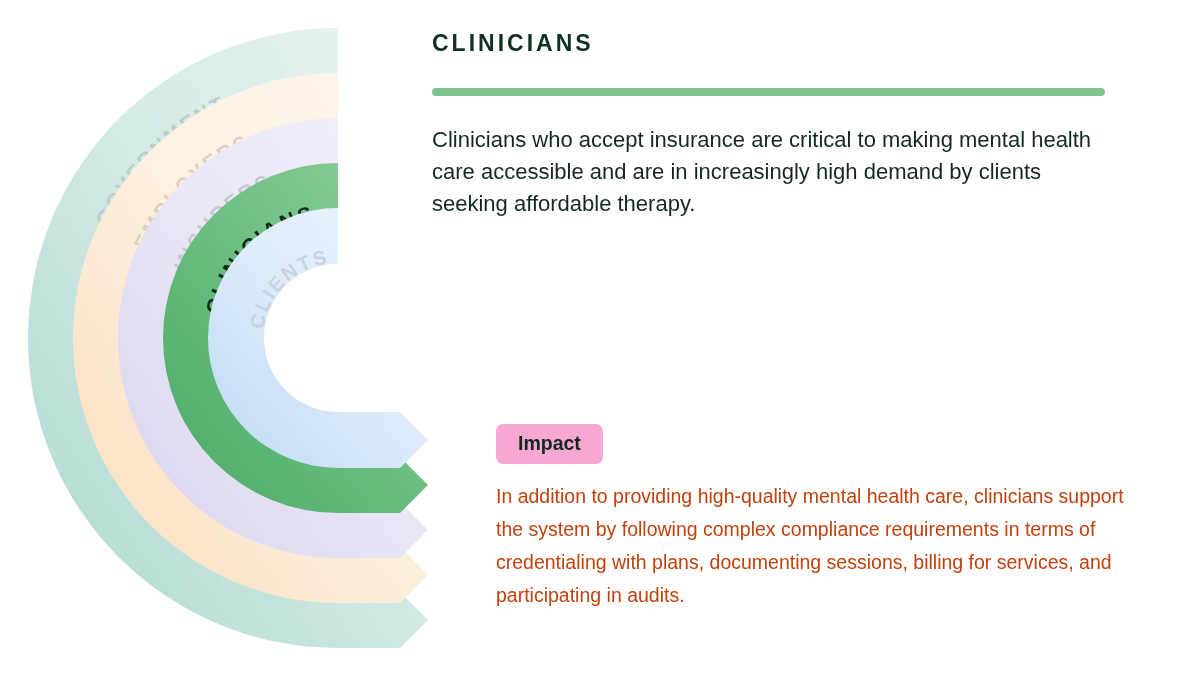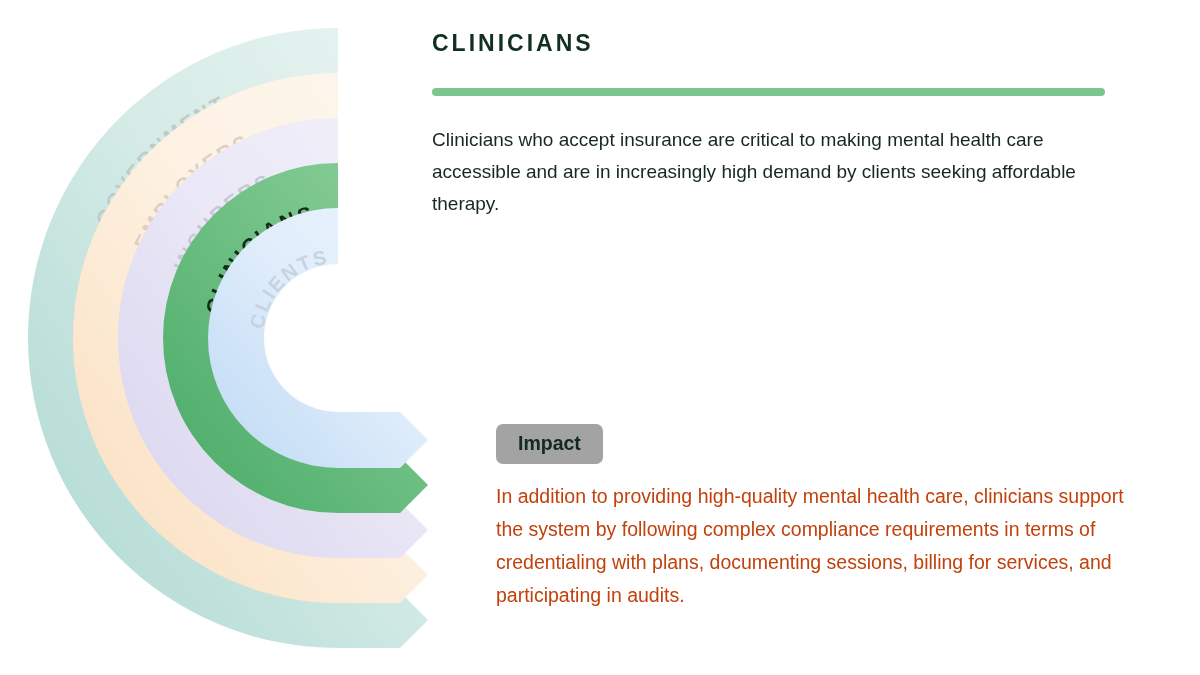--- a/index.html
+++ b/index.html
@@ -32,26 +32,26 @@
   }
 
   #title-divider{
     position:absolute;left:0;top:88px;
     width:673px;height:8px;border-radius:4px;
     background:#7cc68d;
   }
 
   #intro-paragraph{
     position:absolute;left:0;top:124px;width:660px;
-    font-size:19px;line-height:32px;color:#17291f;
+    font-size:22px;line-height:32px;color:#17291f;
   }
 
   #impact-badge{
     position:absolute;left:64px;top:424px;
-    background:#a3a3a3;border-radius:7px;
+    background:#f9a8d4;border-radius:7px;
     padding:8px 22px 9px 22px;
     font-size:19.5px;font-weight:bold;color:#12291d;
     display:inline-block;
   }
 
   #impact-paragraph{
     position:absolute;left:64px;top:480px;width:660px;
     font-size:19.5px;line-height:33px;color:#c2410c;
   }
 </style>

